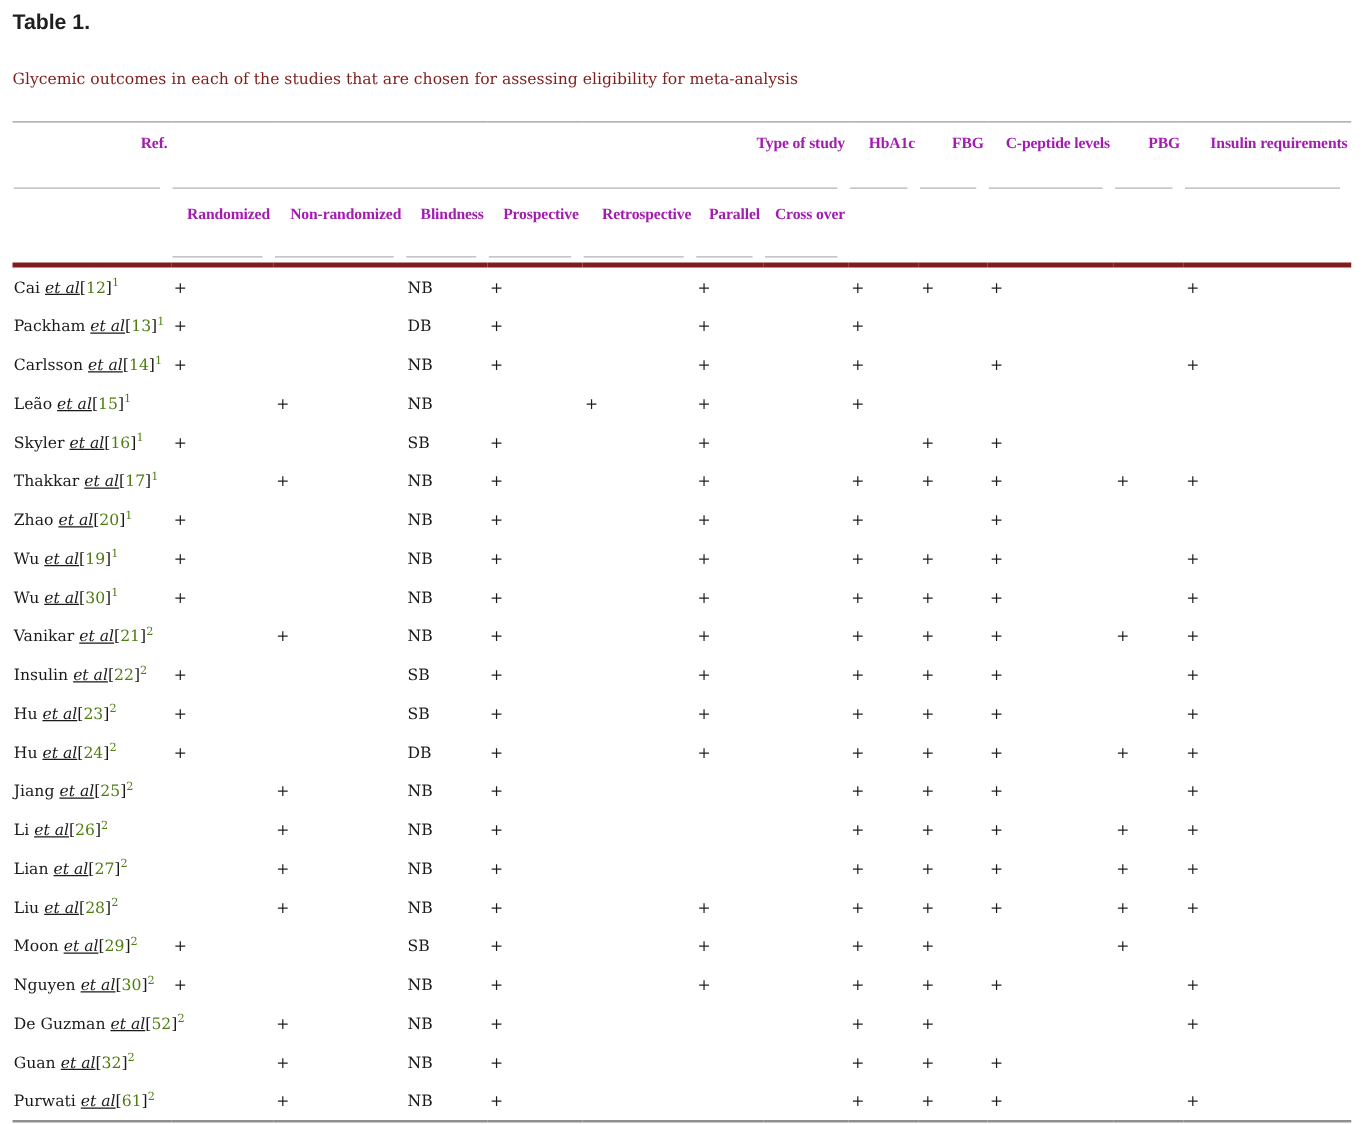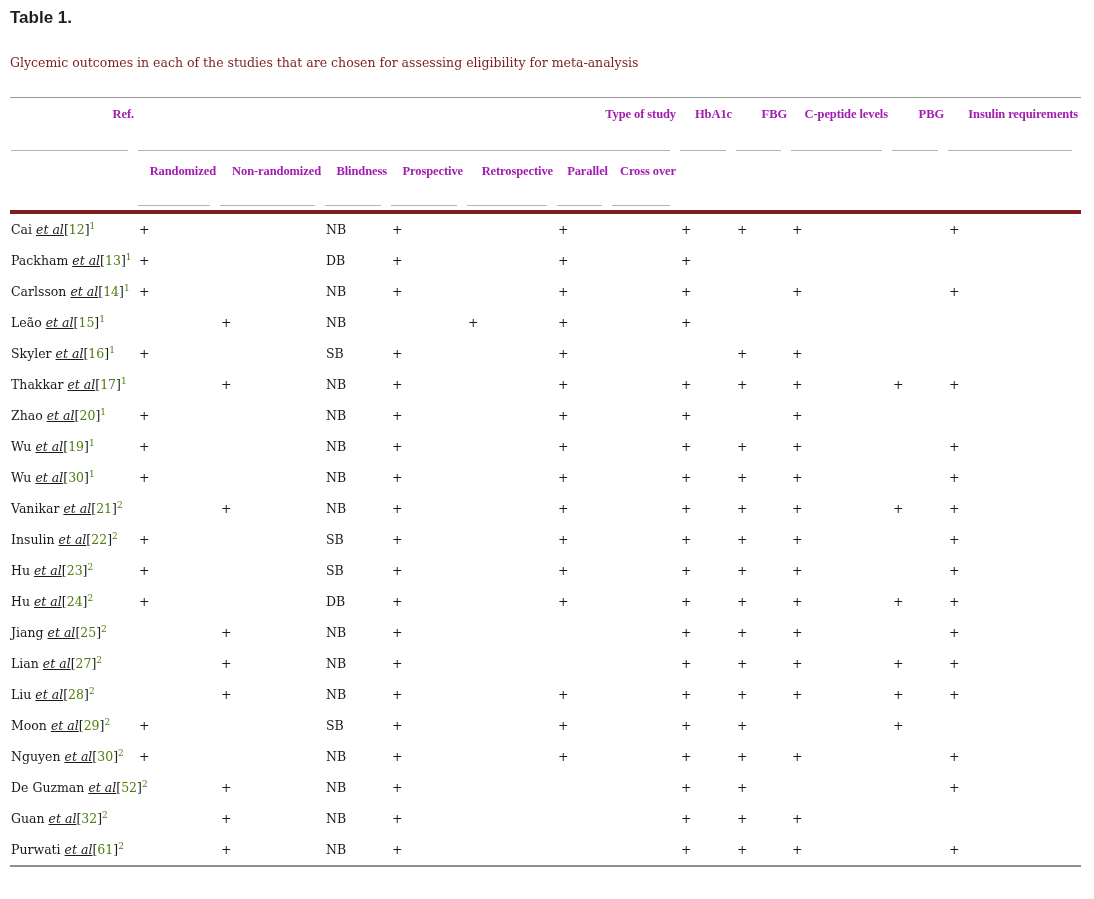--- a/index.html
+++ b/index.html
@@ -290,20 +290,35 @@
           <td></td>
           <td></td>
           <td></td>
           <td>+</td>
           <td>+</td>
           <td>+</td>
           <td></td>
           <td>+</td>
         </tr>
         <tr>
+          <td class="name"><span>Li</span><span class="ital">et al</span><span>[</span><span class="ref-link">26</span><span>]</span><sup class="note"><span class="ref-link">2</span></sup></td>
+          <td></td>
+          <td>+</td>
+          <td>NB</td>
+          <td>+</td>
+          <td></td>
+          <td></td>
+          <td></td>
+          <td>+</td>
+          <td>+</td>
+          <td>+</td>
+          <td>+</td>
+          <td>+</td>
+        </tr>
+        <tr>
           <td class="name"><span>Lian</span><span class="ital">et al</span><span>[</span><span class="ref-link">27</span><span>]</span><sup class="note"><span class="ref-link">2</span></sup></td>
           <td></td>
           <td>+</td>
           <td>NB</td>
           <td>+</td>
           <td></td>
           <td></td>
           <td></td>
           <td>+</td>
           <td>+</td>

